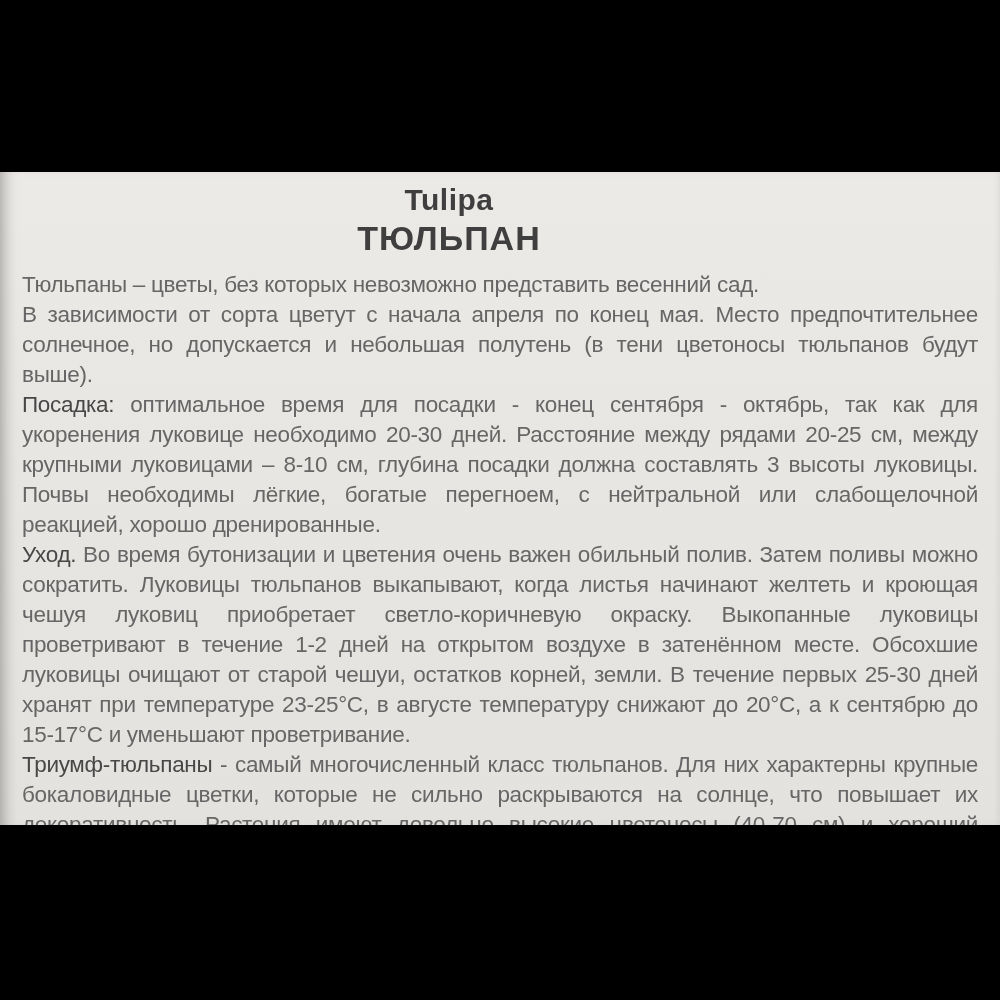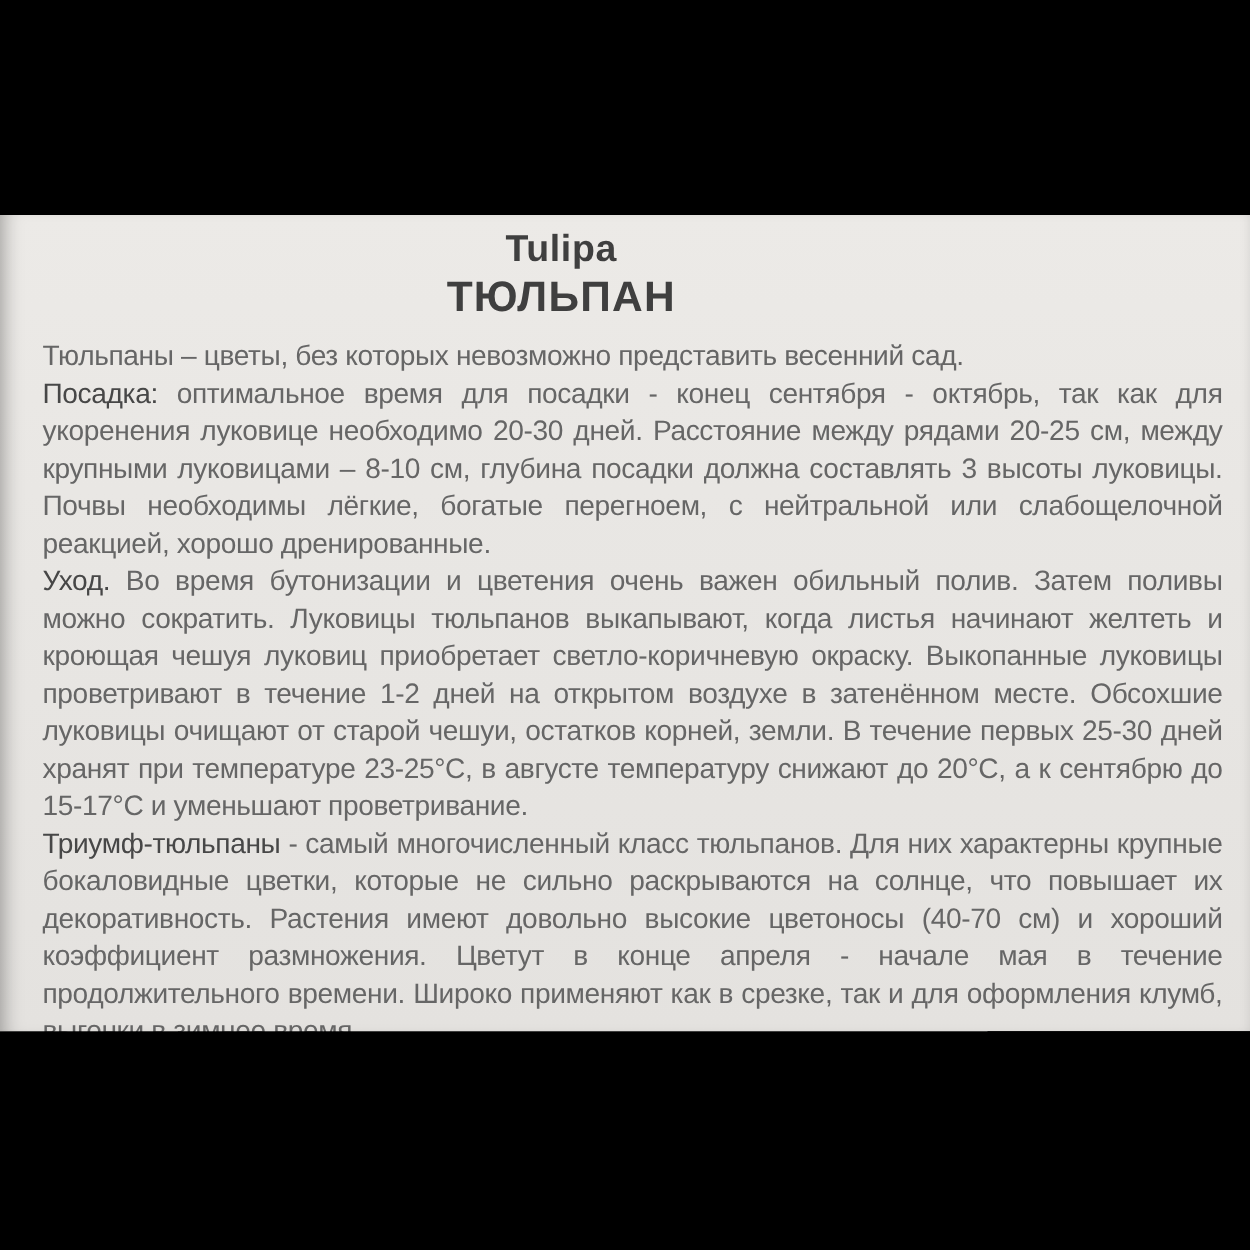--- a/index.html
+++ b/index.html
@@ -8,21 +8,21 @@
     background: #000000;
     width: 1000px;
     height: 1000px;
     overflow: hidden;
     font-family: "Liberation Sans", sans-serif;
   }
   .stage {
     position: relative;
     width: 790px;
     height: 1000px;
-    background: #ffffff;
+    background: #7f1d1d;
   }
   .letterbox {
     position: absolute;
     left: 0;
     width: 1000px;
     background: #000000;
   }
   .letterbox.top { top: 0; height: 172px; }
   .letterbox.bottom { top: 825px; height: 175px; }
   .panel {
@@ -55,21 +55,20 @@
     line-height: 41px;
     letter-spacing: 1px;
   }
   .bodytext {
     padding: 11px 22px 0 22px;
     color: #666666;
     font-size: 22.5px;
     line-height: 30px;
     text-align: justify;
     letter-spacing: -0.3px;
-    margin-left: 12px;
   }
   .bodytext p {
     margin: 0;
   }
   .bodytext .lead {
     font-weight: normal;
     color: #474747;
   }
 </style>
 </head>
@@ -83,20 +82,21 @@
 
     <div class="titles">
       <div class="latin-title">Tulipa</div>
       <div class="russian-title">ТЮЛЬПАН</div>
     </div>
 
     <div class="bodytext">
 
       <p><span class="lead"></span><span>Тюльпаны – цветы, без которых невозможно представить весенний сад.</span></p>
 
+      <p><span class="lead"></span><span>В зависимости от сорта цветут с начала апреля по конец мая. Место предпочтительнее солнечное, но допускается и небольшая полутень (в тени цветоносы тюльпанов будут выше).</span></p>
 
       <p><span class="lead">Посадка:</span><span> оптимальное время для посадки - конец сентября - октябрь, так как для укоренения луковице необходимо 20-30 дней. Расстояние между рядами 20-25 см, между крупными луковицами – 8-10 см, глубина посадки должна составлять 3 высоты луковицы. Почвы необходимы лёгкие, богатые перегноем, с нейтральной или слабощелочной реакцией, хорошо дренированные.</span></p>
 
       <p><span class="lead">Уход.</span><span> Во время бутонизации и цветения очень важен обильный полив. Затем поливы можно сократить. Луковицы тюльпанов выкапывают, когда листья начинают желтеть и кроющая чешуя луковиц приобретает светло-коричневую окраску. Выкопанные луковицы проветривают в течение 1-2 дней на открытом воздухе в затенённом месте. Обсохшие луковицы очищают от старой чешуи, остатков корней, земли. В течение первых 25-30 дней хранят при температуре 23-25°С, в августе температуру снижают до 20°С, а к сентябрю до 15-17°С и уменьшают проветривание.</span></p>
 
       <p><span class="lead">Триумф-тюльпаны</span><span> -  самый многочисленный класс тюльпанов. Для них характерны крупные бокаловидные цветки, которые не сильно раскрываются на солнце, что повышает их декоративность. Растения имеют довольно высокие цветоносы (40-70 см) и хороший коэффициент размножения. Цветут в конце апреля - начале мая в течение продолжительного времени. Широко применяют как в срезке, так и для оформления клумб,  выгонки в зимнее время.</span></p>
 
     </div>
   </div>
 

